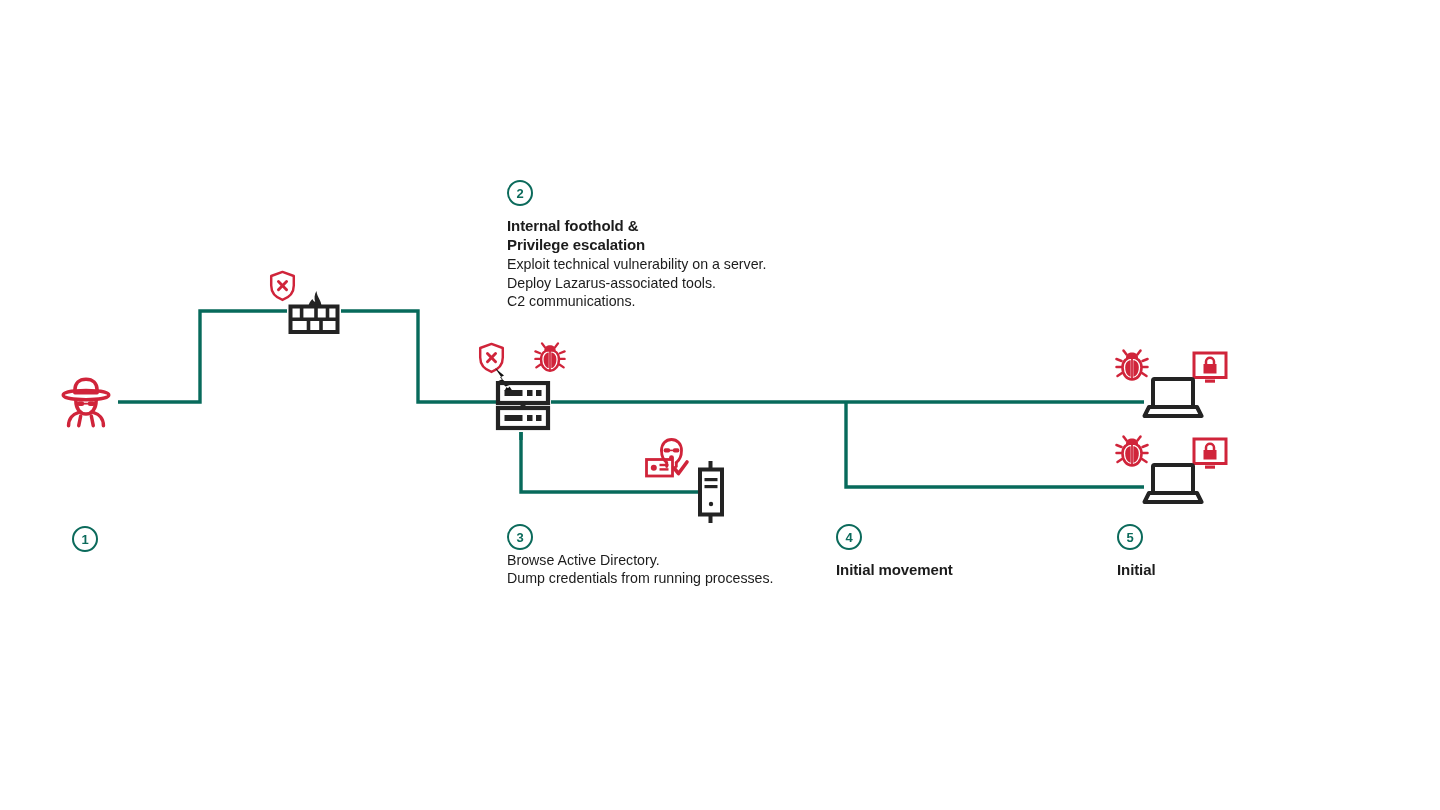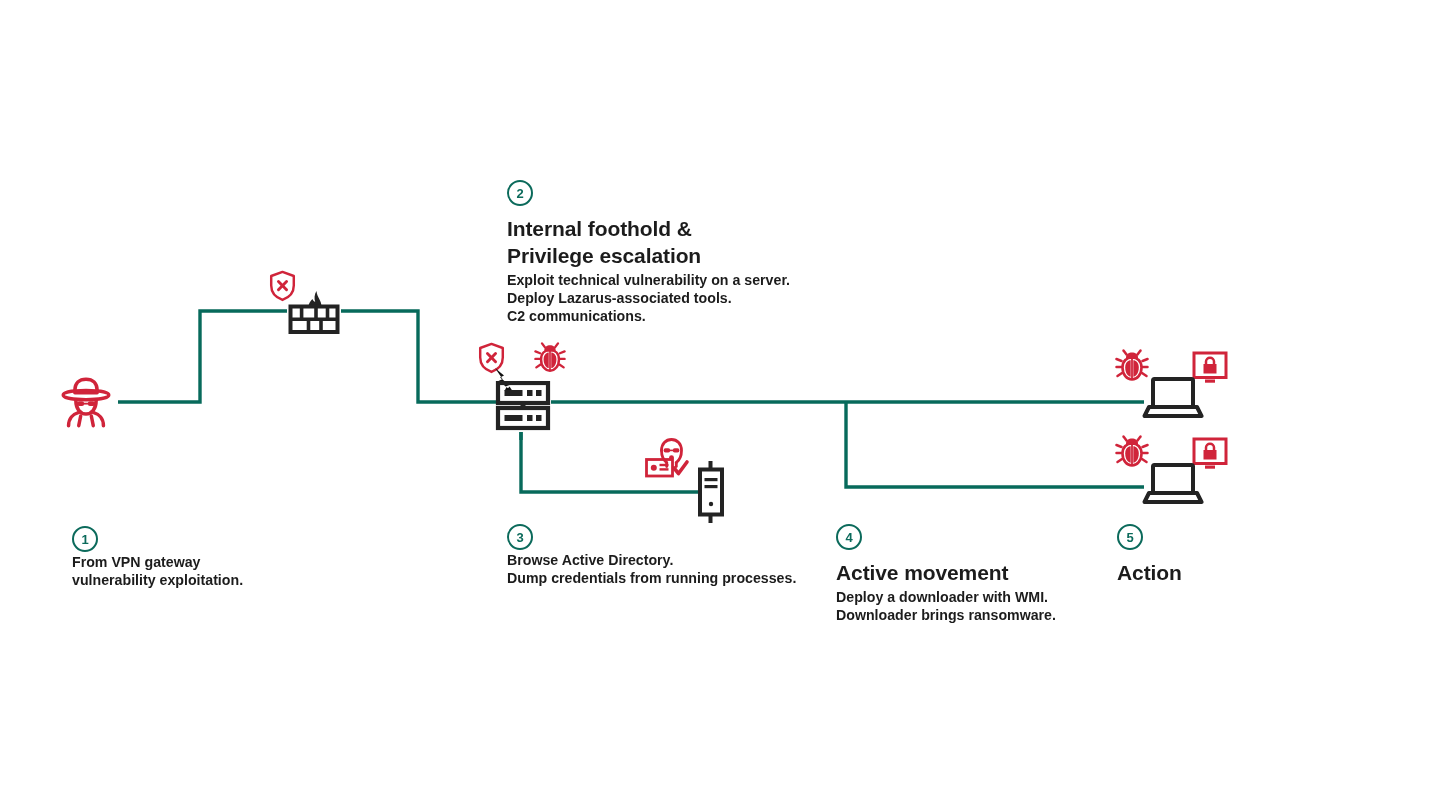--- a/index.html
+++ b/index.html
@@ -42,31 +42,31 @@
     font-weight: 600;
     display: flex;
     align-items: center;
     justify-content: center;
     line-height: 1;
     box-sizing: border-box;
     font-family: "Liberation Sans", sans-serif;
   }
   .step-title {
     margin-top: 10px;
-    font-size: 21px;
+    font-size: 15px;
     font-weight: bold;
     color: #1c1c1c;
     line-height: 1.28;
     letter-spacing: -0.1px;
     white-space: pre-line;
   }
   .step-body {
     margin-top: 1px;
     font-size: 14.2px;
-    font-weight: 700;
+    font-weight: 400;
     color: #1c1c1c;
     line-height: 1.29;
     white-space: pre-line;
   }
   
   .node {
     position: absolute;
   }
   .node svg { display: block; }
 </style>
@@ -320,44 +320,40 @@
 
   <div class="node" style="left:1142px; top:462px;">
     <svg width="62" height="46" viewBox="0 0 62 46" aria-hidden="true">
       <rect x="11" y="3" width="40" height="28" rx="1.5" fill="none" stroke="#232323" stroke-width="4"></rect>
       <path d="M7 31 H55 L59.5 40 H2.5 Z" fill="none" stroke="#232323" stroke-width="4" stroke-linejoin="round"></path>
     </svg>
   </div>
 
   <div class="step" style="left:72px; top:526px; width:300px;">
     <div class="step-badge">1</div>
-    <div class="step-body">From VPN gateway
-vulnerability exploitation.</div>
   </div>
 
   <div class="step" style="left:507px; top:180px; width:420px;">
     <div class="step-badge">2</div>
     <div class="step-title">Internal foothold &amp;
 Privilege escalation</div>
     <div class="step-body">Exploit technical vulnerability on a server.
 Deploy Lazarus-associated tools.
 C2 communications.</div>
   </div>
 
   <div class="step" style="left:507px; top:524px; width:420px;">
     <div class="step-badge">3</div>
     <div class="step-body">Browse Active Directory.
 Dump credentials from running processes.</div>
   </div>
 
   <div class="step" style="left:836px; top:524px; width:280px;">
     <div class="step-badge">4</div>
-    <div class="step-title">Active movement</div>
-    <div class="step-body">Deploy a downloader with WMI.
-Downloader brings ransomware.</div>
+    <div class="step-title">Initial movement</div>
   </div>
 
   <div class="step" style="left:1117px; top:524px; width:260px;">
     <div class="step-badge">5</div>
-    <div class="step-title">Action</div>
+    <div class="step-title">Initial</div>
   </div>
 
 </div>
 
 </body></html>

